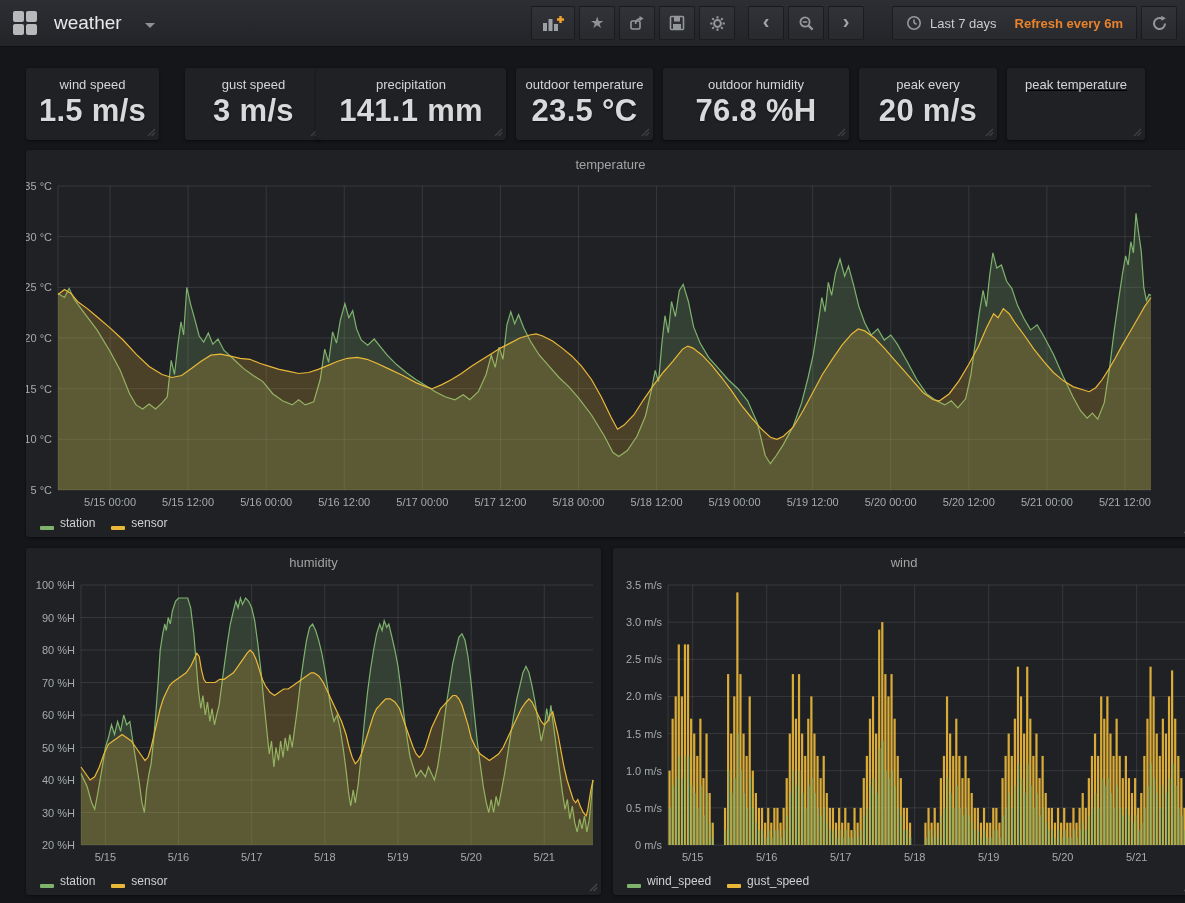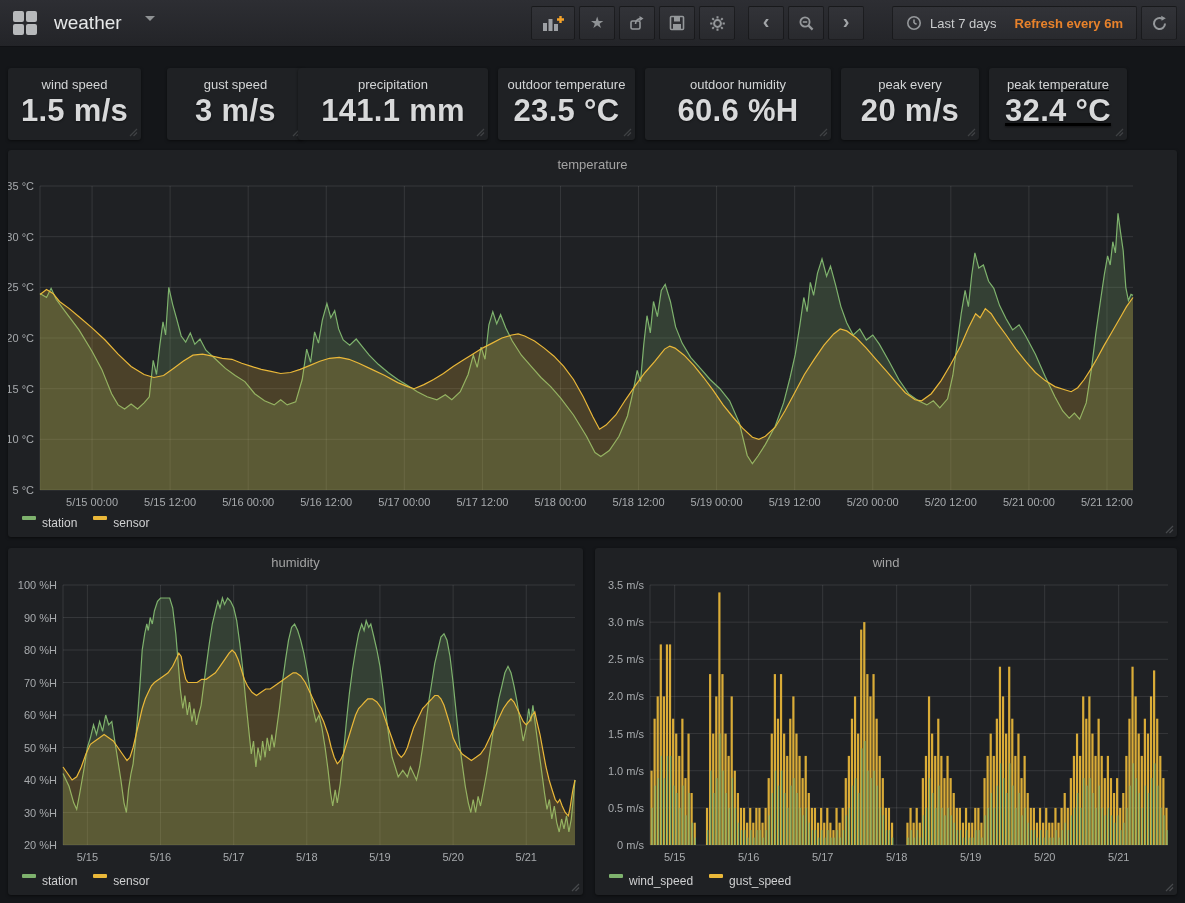--- a/index.html
+++ b/index.html
@@ -12,47 +12,47 @@
   
   .navbar{
     position:absolute;top:0;left:0;width:1185px;height:46px;
     background:linear-gradient(180deg,#2d2e33 0%,#232428 100%);
     border-bottom:1px solid #101114;
     display:flex;align-items:center;
   }
   .logo{margin-left:13px;width:24px;height:24px;display:grid;
     grid-template-columns:11px 11px;grid-template-rows:11px 11px;gap:2px;}
   .logo span{background:#b7b9bb;border-radius:2px;display:block;}
-  .dash-title{margin-left:17px;font-size:19px;color:#e6e8e9;display:flex;gap:23px;cursor:pointer;}
+  .dash-title{margin-left:17px;font-size:19px;color:#e6e8e9;display:flex;align-items:center;gap:23px;cursor:pointer;}
   .caret{width:0;height:0;border-left:5px solid transparent;border-right:5px solid transparent;border-top:5px solid #8f9294;margin-top:4px;}
   .nav-right{margin-left:auto;margin-right:8px;display:flex;align-items:center;}
   .nav-btn{
     height:34px;min-width:36px;margin-left:4px;border-radius:2px;
     background:linear-gradient(180deg,#323338,#292a2e);
     border:1px solid rgba(0,0,0,.4);
     display:flex;align-items:center;justify-content:center;
     color:#95989b;cursor:pointer;box-sizing:border-box;
   }
   .nav-btn.wide{min-width:44px;}
   .nav-btn .glyph{font-size:16px;line-height:1;color:#8f9295;}
   .nav-btn .chev{font-size:20px;font-weight:bold;color:#a2a5a8;margin-top:-3px;}
   .gap-sm{width:9px;} .gap-lg{width:24px;}
   .timepicker{padding:4px 13px;gap:8px;font-size:13px;color:#c9cbcc;}
   .timepicker .refresh-label{color:#e8822b;margin-left:10px;font-weight:bold;}
   
-  .panel{position:absolute;background:#1f2124;border-radius:3px;box-shadow:0 1px 3px rgba(0,0,0,.5);}
+  .panel{position:absolute;background:#1f2124;border-radius:3px;box-shadow:0 1px 3px rgba(0,0,0,.5);margin-left:18px;}
   .panel-title{position:absolute;top:3px;left:0;right:0;height:24px;line-height:24px;
     text-align:center;font-size:13px;color:#a3a3a3;cursor:pointer;z-index:3;}
   .stat-title{margin-top:9px;text-align:center;font-size:13px;color:#d3d5d6;}
   .stat-value{margin-top:1px;text-align:center;font-size:31px;font-weight:bold;color:#d8d9da;letter-spacing:.3px;
     text-shadow:0 1px 2px rgba(0,0,0,.5);}
   .resize-corner{position:absolute;right:3px;bottom:3px;width:9px;height:9px;opacity:.5;cursor:nwse-resize;}
   .chart-svg{position:absolute;top:0;left:0;cursor:crosshair;}
   .legend{position:absolute;left:14px;bottom:7px;display:flex;gap:16px;align-items:center;z-index:3;}
-  .legend-item{display:flex;align-items:flex-start;gap:6px;font-size:12px;color:#d0d1d2;cursor:pointer;}
+  .legend-item{display:flex;align-items:flex-end;gap:6px;font-size:12px;color:#d0d1d2;cursor:pointer;}
   .legend-dash{width:14px;height:4px;border-radius:1px;display:block;}
 </style>
 </head>
 <body>
 
 <div class="navbar">
   <div class="logo">
     <span></span>
       <span></span>
       <span></span>
@@ -155,35 +155,34 @@
     </div>
     <div class="panel" style="left: 498px; top: 68px; width: 137px; height: 72px;">
       <div class="stat-title">outdoor temperature</div>
       <div class="stat-value">23.5 °C</div>
       <svg class="resize-corner" viewBox="0 0 9 9">
         <path d="M1 8 L8 1 M4.5 8 L8 4.5" stroke="#606265" stroke-width="1.2"></path>
       </svg>
     </div>
     <div class="panel" style="left: 645px; top: 68px; width: 186px; height: 72px;">
       <div class="stat-title">outdoor humidity</div>
-      <div class="stat-value">60.6 %H</div>
+      <div class="stat-value">76.8 %H</div>
       <svg class="resize-corner" viewBox="0 0 9 9">
         <path d="M1 8 L8 1 M4.5 8 L8 4.5" stroke="#606265" stroke-width="1.2"></path>
       </svg>
     </div>
     <div class="panel" style="left: 841px; top: 68px; width: 138px; height: 72px;">
       <div class="stat-title">peak every</div>
       <div class="stat-value">20 m/s</div>
       <svg class="resize-corner" viewBox="0 0 9 9">
         <path d="M1 8 L8 1 M4.5 8 L8 4.5" stroke="#606265" stroke-width="1.2"></path>
       </svg>
     </div>
     <div class="panel" style="left: 989px; top: 68px; width: 138px; height: 72px; text-decoration: underline;">
       <div class="stat-title">peak temperature</div>
-      <div class="stat-value">32.4 °C</div>
       <svg class="resize-corner" viewBox="0 0 9 9">
         <path d="M1 8 L8 1 M4.5 8 L8 4.5" stroke="#606265" stroke-width="1.2"></path>
       </svg>
     </div>
   </div>
 
 <div class="panel" id="panel-temp" style="left:8px;top:150px;width:1169px;height:387px;">
   <div class="panel-title">temperature</div>
   <svg class="chart-svg" width="1169" height="387" viewBox="0 0 1169 387">
       <line x1="32" y1="36" x2="1125" y2="36" stroke="rgba(255,255,255,0.10)" stroke-width="1"></line>

